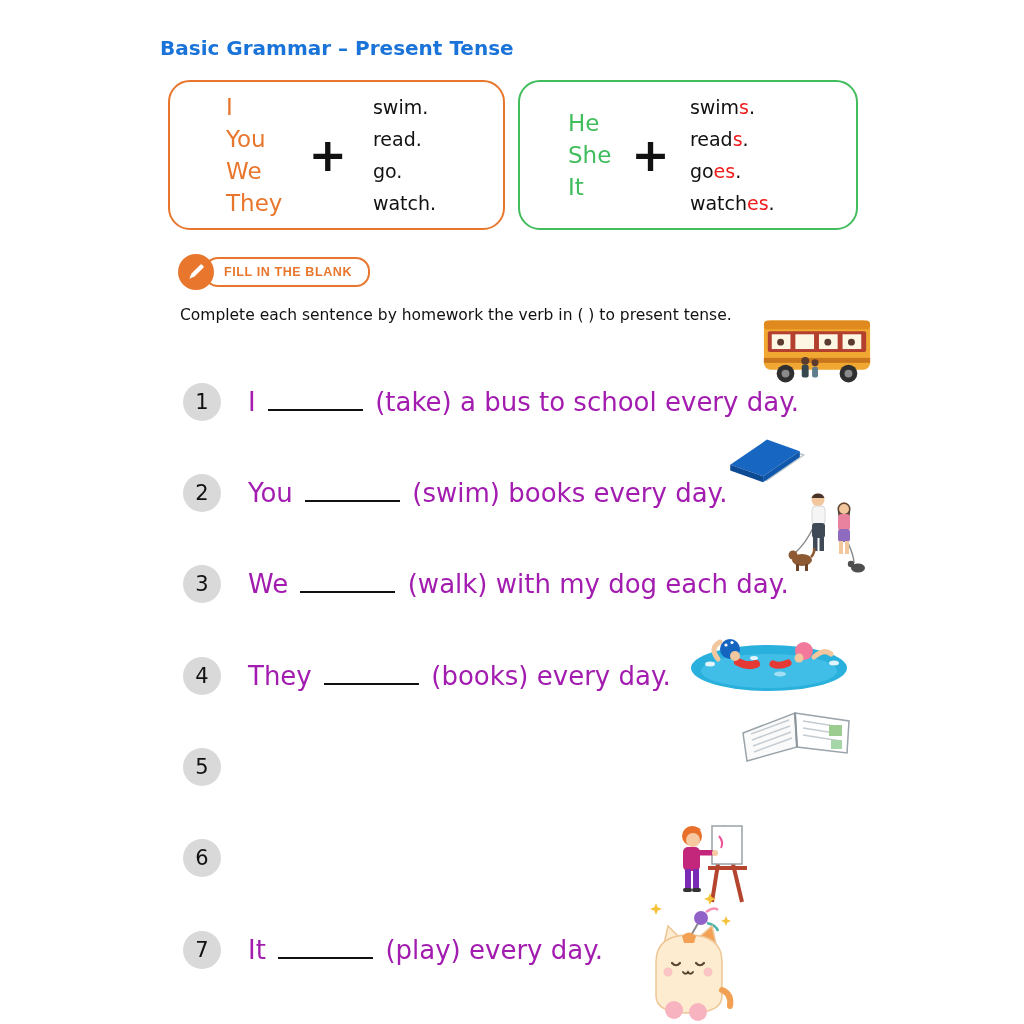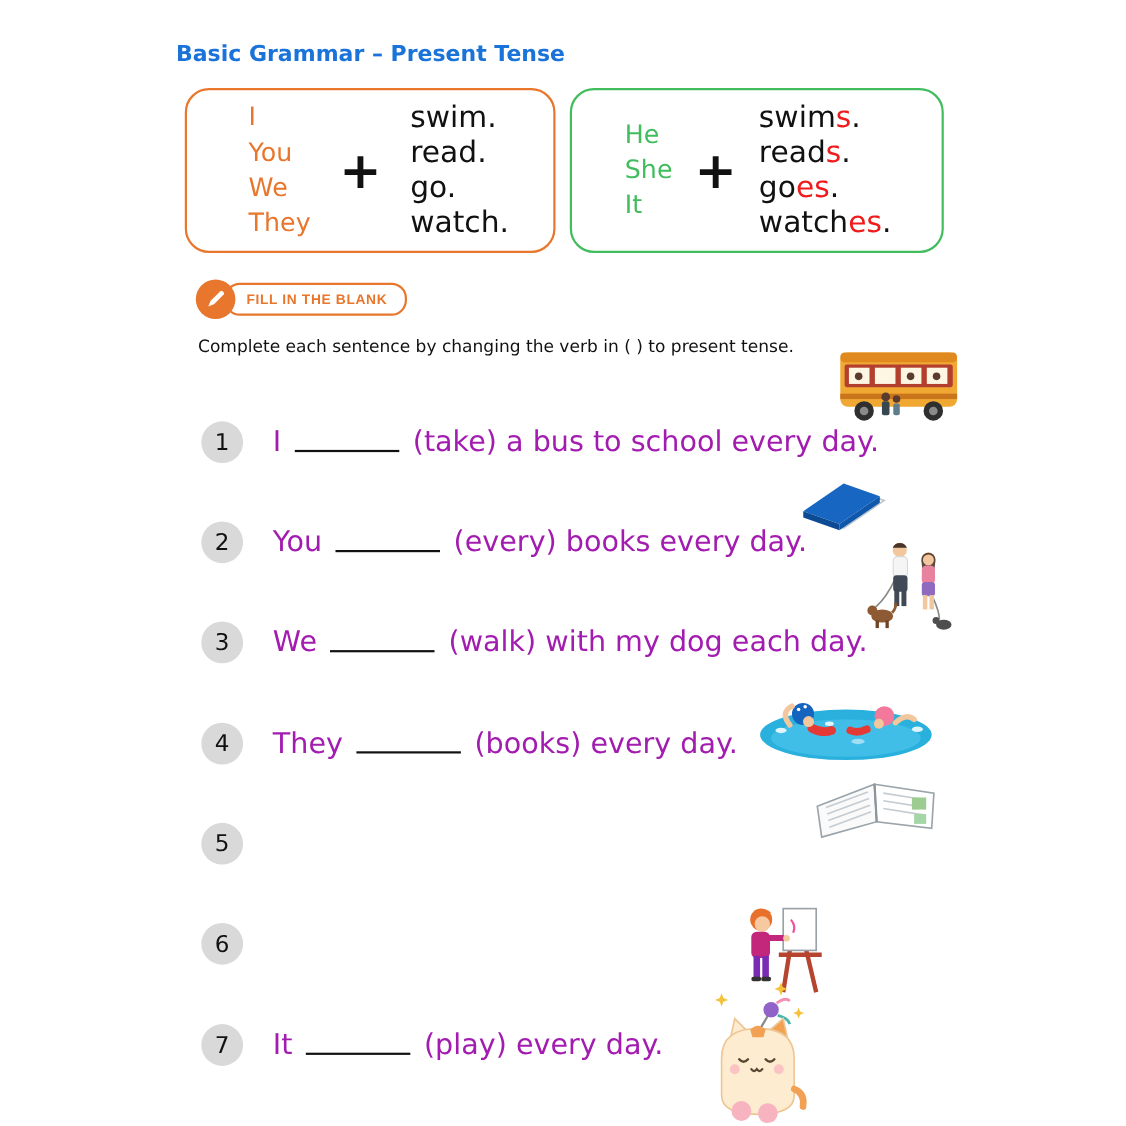--- a/index.html
+++ b/index.html
@@ -8,21 +8,21 @@
 
   .page-title{position:absolute;left:160px;top:36px;font-size:20px;font-weight:bold;color:#1a73d8;}
 
   .rule-box{position:absolute;top:80px;height:150px;border-radius:22px;display:flex;align-items:center;box-sizing:border-box;background:#fff;}
   .rule-box.orange{left:168px;width:337px;border:2.5px solid #e8762c;padding-left:56px;gap:26px;}
   .rule-box.green{left:518px;width:340px;border:2.5px solid #41bd5e;padding-left:48px;gap:20px;}
   .pronoun-col div{font-size:23px;line-height:32px;}
   .rule-box.orange .pronoun-col div{color:#e8762c;}
   .rule-box.green .pronoun-col div{color:#41bd5e;}
   .plus-sign{font-size:46px;font-weight:bold;color:#111;line-height:1;}
-  .verb-col div{font-size:27px;line-height:32px;color:#111;}
+  .verb-col div{font-size:19px;line-height:32px;color:#111;}
   .rule-box.green .ending{color:#ee1c1c;}
 
   .badge{position:absolute;left:178px;top:254px;display:flex;align-items:center;text-align:center;}
   .badge-circle{width:36px;height:36px;border-radius:50%;background:#e8762c;display:flex;align-items:center;justify-content:center;z-index:2;}
   .badge-pill{height:26px;border:2px solid #e8762c;border-radius:14px;margin-left:-10px;display:flex;align-items:center;
               padding:0 16px 0 18px;background:#fff;z-index:1;}
   .badge-pill span{font-size:12.5px;font-weight:bold;color:#e8762c;letter-spacing:0.6px;font-family:"Liberation Sans",sans-serif;}
 
   .instruction{position:absolute;left:180px;top:306px;font-size:15.5px;color:#111;}
 
@@ -77,38 +77,38 @@
     <div class="badge-circle">
       <svg width="20" height="20" viewBox="0 0 24 24">
           <path fill="#ffffff" d="M4 20l2.6-6.2L17.2 3.2a1.5 1.5 0 0 1 2.1 0l1.5 1.5a1.5 1.5 0 0 1 0 2.1L10.2 17.4 4 20z"></path>
         </svg>
     </div>
     <div class="badge-pill">
       <span>FILL IN THE BLANK</span>
     </div>
   </div>
 
-  <div class="instruction">Complete each sentence by changing the verb in ( ) to present tense.</div>
+  <div class="instruction">Complete each sentence by homework the verb in ( ) to present tense.</div>
 
   <div class="exercise-row" style="top:383px;">
     <div class="num-circle">1</div>
     <div class="sentence">
       <span>I</span>
       <span class="blank"></span>
       <span>(take)</span>
       <span>a bus to school every day.</span>
     </div>
   </div>
 
   <div class="exercise-row" style="top:474px;">
     <div class="num-circle">2</div>
     <div class="sentence">
       <span>You</span>
       <span class="blank"></span>
-      <span>(every)</span>
+      <span>(swim)</span>
       <span>books every day.</span>
     </div>
   </div>
 
   <div class="exercise-row" style="top:565px;">
     <div class="num-circle">3</div>
     <div class="sentence">
       <span>We</span>
       <span class="blank"></span>
       <span>(walk)</span>

